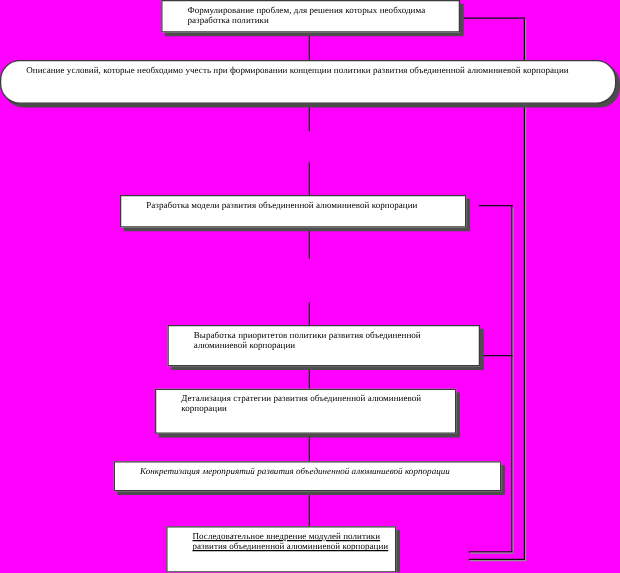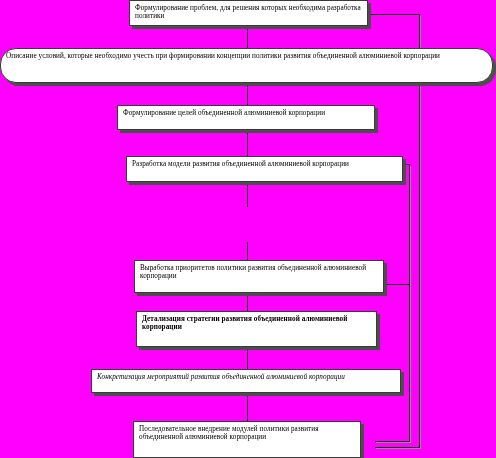--- a/index.html
+++ b/index.html
@@ -14,21 +14,21 @@
     background: #FF00FF;
     overflow: hidden;
     font-family: "Liberation Serif", "DejaVu Serif", serif;
   }
   .node {
     position: absolute;
     background: #FFFFFF;
     border: 1px solid #3a3a3a;
     box-sizing: border-box;
     box-shadow: 3px 3px 0 0 #4d4d4d;
-    padding: 3px 4px 2px 5px;
+    padding: 3px 4px 2px 20px;
     line-height: 1.18;
     color: #000000;
     font-size: 7.2px;
     letter-spacing: 0.05px;
     overflow: hidden;
   }
   .node-text {
     display: block;
     white-space: normal;
   }
@@ -79,38 +79,35 @@
   <div class="fb-shadow" style="left:378px; top:390px; width:25px; height:2px;"></div>
 
   <div class="node" style="left:129px; top:0px;   width:239px; height:26px;">
     <span class="node-text">Формулирование проблем, для решения которых необходима разработка политики</span>
   </div>
 
   <div class="node" style="left:0px;   top:48px;  width:493px; height:35px;border-radius:16px;">
     <span class="node-text">Описание условий, которые необходимо учесть при формировании концепции политики развития объединенной алюминиевой корпорации</span>
   </div>
 
-  <div class="node" style="left:117px; top:105px; width:258px; height:25px;">
-    <span class="node-text">Формулирование целей объединенной алюминиевой корпорации</span>
-  </div>
 
-  <div class="node" style="left:126px; top:156px; width:277px; height:26px;">
+  <div class="node" style="left:96px; top:156px; width:277px; height:26px;">
     <span class="node-text">Разработка модели развития объединенной алюминиевой корпорации</span>
   </div>
 
 
   <div class="node" style="left:134px; top:260px; width:250px; height:33px;">
     <span class="node-text">Выработка приоритетов политики развития объединенной алюминиевой корпорации</span>
   </div>
 
-  <div class="node" style="left:136px; top:311px; width:241px; height:36px;font-weight:bold;">
+  <div class="node" style="left:124px; top:311px; width:241px; height:36px;">
     <span class="node-text">Детализация стратегии развития объединенной алюминиевой корпорации</span>
   </div>
 
   <div class="node" style="left:91px;  top:369px; width:310px; height:24px;font-style:italic;">
     <span class="node-text">Конкретизация мероприятий развития объединенной алюминиевой корпорации</span>
   </div>
 
-  <div class="node" style="left:133px; top:421px; width:228px; height:37px;">
+  <div class="node" style="left:133px; top:421px; width:184px; height:37px;text-decoration:underline;">
     <span class="node-text">Последовательное внедрение модулей политики развития объединенной алюминиевой корпорации</span>
   </div>
 
 </div>
 
 </body></html>

